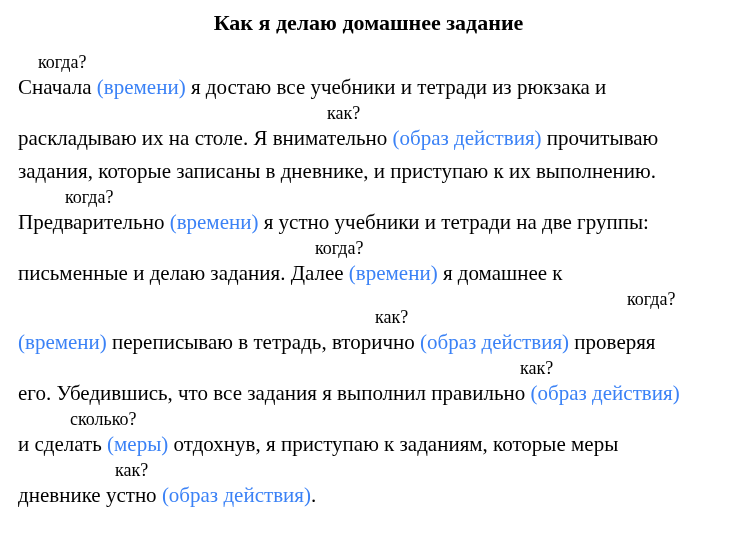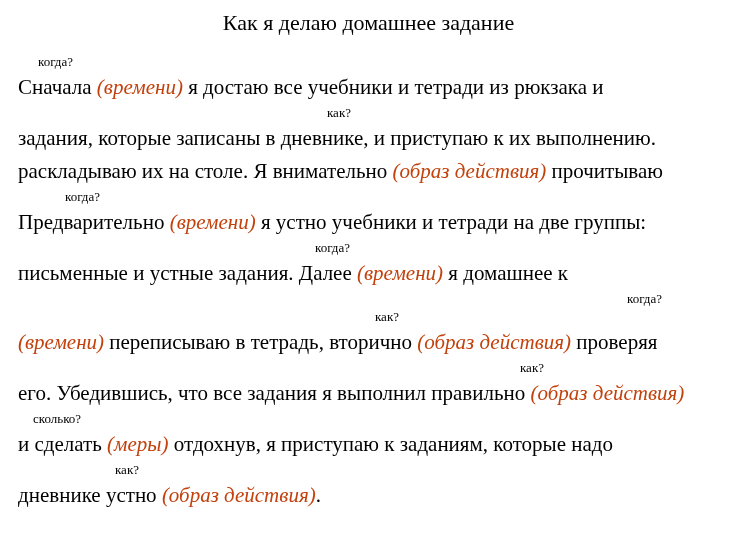--- a/index.html
+++ b/index.html
@@ -16,80 +16,79 @@
     font-family: "Liberation Serif", "DejaVu Serif", serif;
     overflow: hidden;
   }
   .title {
     margin: 0;
     box-sizing: border-box;
     height: 53px;
     padding-top: 10px;
     text-align: center;
     font-size: 22px;
-    font-weight: normal;
+    font-weight: bold;
     white-space: nowrap;
   }
   .ann {
     height: 18px;
     line-height: 18px;
-    font-size: 13px;
+    font-size: 18px;
     white-space: nowrap;
     box-sizing: border-box;
   }
   .line {
     height: 33px;
     line-height: 33px;
     font-size: 21px;
     padding-left: 18px;
     white-space: nowrap;
     box-sizing: border-box;
   }
   .label {
-    color: #c2410c;
-    font-style: italic;
+    color: #3b82f6;
   }
 </style>
 </head>
 <body>
 
 <div class="page">
 
   <h1 class="title">Как я делаю домашнее задание</h1>
 
   <div class="ann" style="padding-left:38px">когда?</div>
 
   <div class="line"><span>Сначала </span><span class="label">(времени)</span><span> я достаю все учебники и тетради из рюкзака и</span></div>
 
   <div class="ann" style="padding-left:327px">как?</div>
 
+  <div class="line"><span>раскладываю их на столе. Я внимательно </span><span class="label">(образ действия)</span><span> прочитываю</span></div>
+
   <div class="line"><span>задания, которые записаны в дневнике, и приступаю к их выполнению.</span></div>
-
-  <div class="line"><span>раскладываю их на столе. Я внимательно </span><span class="label">(образ действия)</span><span> прочитываю</span></div>
 
   <div class="ann" style="padding-left:65px">когда?</div>
 
   <div class="line"><span>Предварительно </span><span class="label">(времени)</span><span> я устно учебники и тетради на две группы:</span></div>
 
   <div class="ann" style="padding-left:315px">когда?</div>
 
-  <div class="line"><span>письменные и устные задания. Далее </span><span class="label">(времени)</span><span> я домашнее к</span></div>
+  <div class="line"><span>письменные и делаю задания. Далее </span><span class="label">(времени)</span><span> я домашнее к</span></div>
 
   <div class="ann" style="padding-left:627px">когда?</div>
 
 
   <div class="ann" style="padding-left:375px">как?</div>
 
   <div class="line"><span class="label">(времени)</span><span> переписываю в тетрадь, вторично </span><span class="label">(образ действия)</span><span> проверяя</span></div>
 
   <div class="ann" style="padding-left:520px">как?</div>
 
   <div class="line"><span>его. Убедившись, что все задания я выполнил правильно </span><span class="label">(образ действия)</span></div>
 
-  <div class="ann" style="padding-left:33px">сколько?</div>
+  <div class="ann" style="padding-left:70px">сколько?</div>
 
-  <div class="line"><span>и сделать </span><span class="label">(меры)</span><span> отдохнув, я приступаю к заданиям, которые надо</span></div>
+  <div class="line"><span>и сделать </span><span class="label">(меры)</span><span> отдохнув, я приступаю к заданиям, которые меры</span></div>
 
   <div class="ann" style="padding-left:115px">как?</div>
 
   <div class="line"><span>дневнике устно </span><span class="label">(образ действия)</span><span>.</span></div>
 
 </div>
 
 </body></html>

